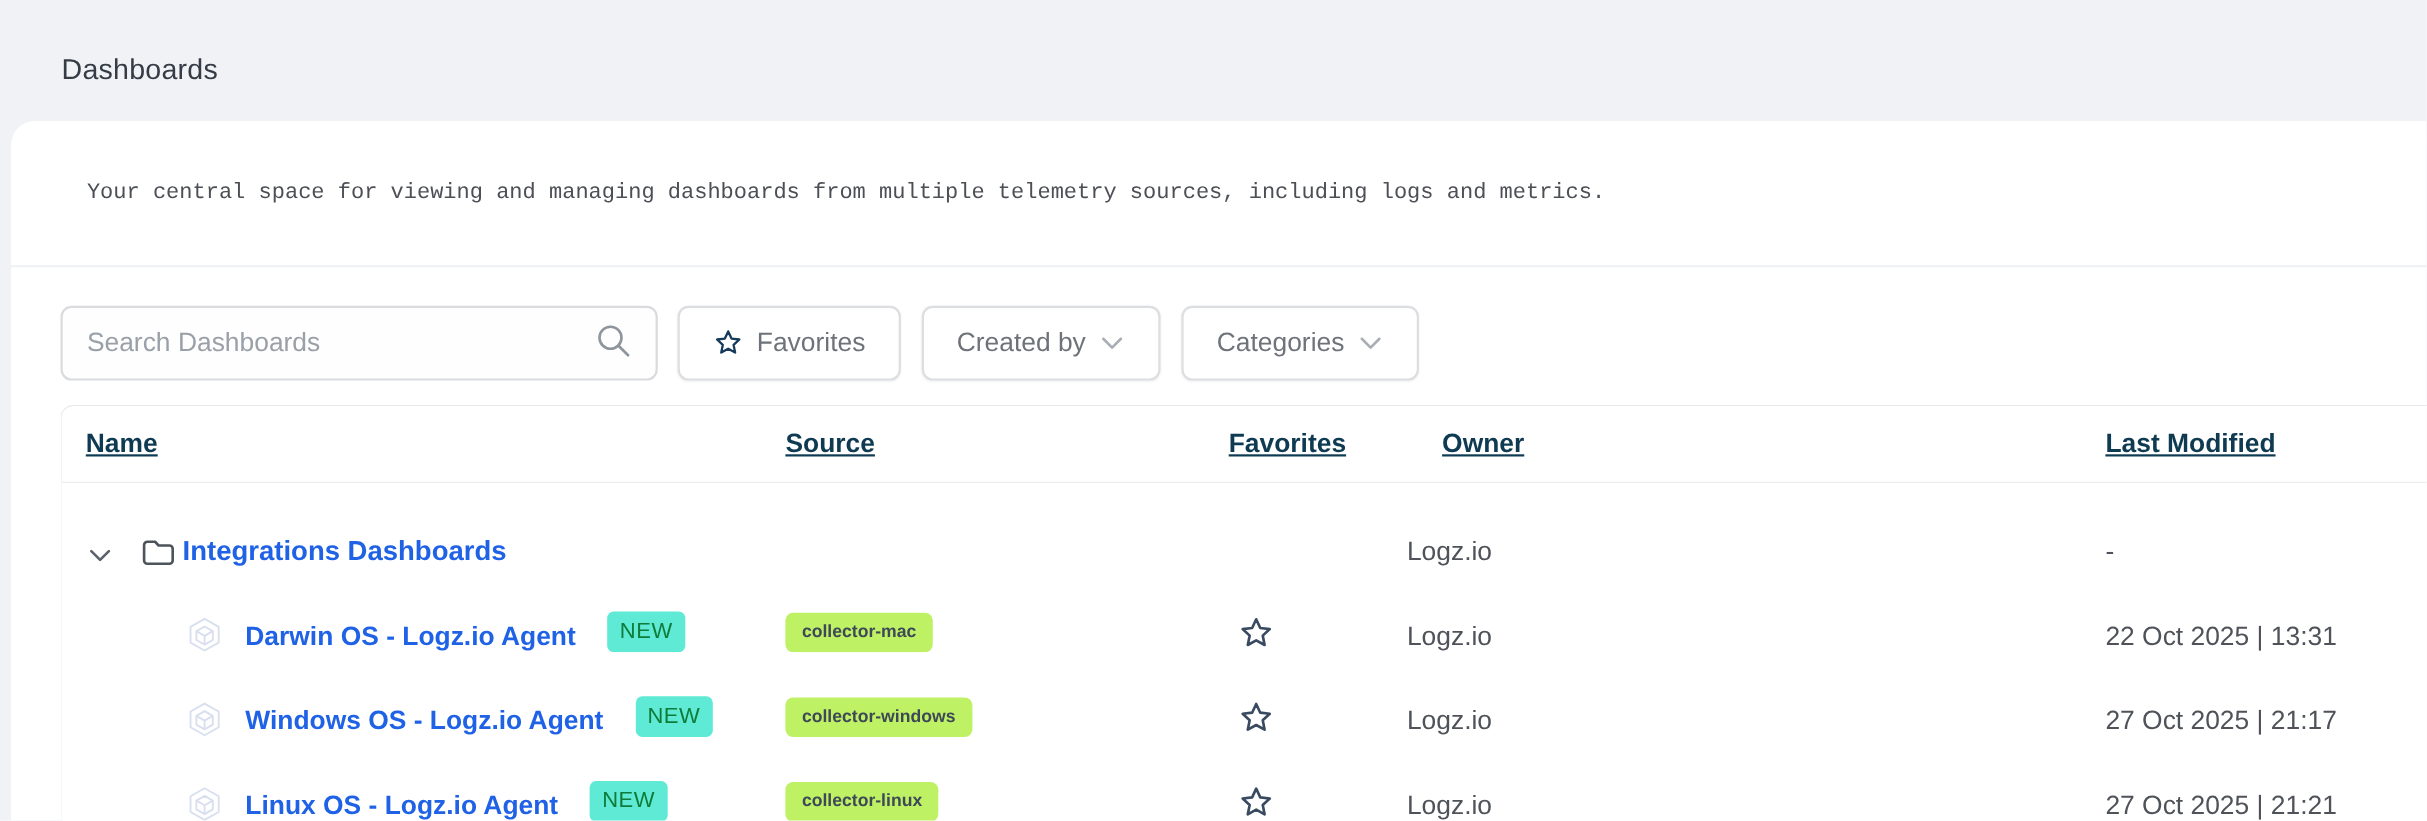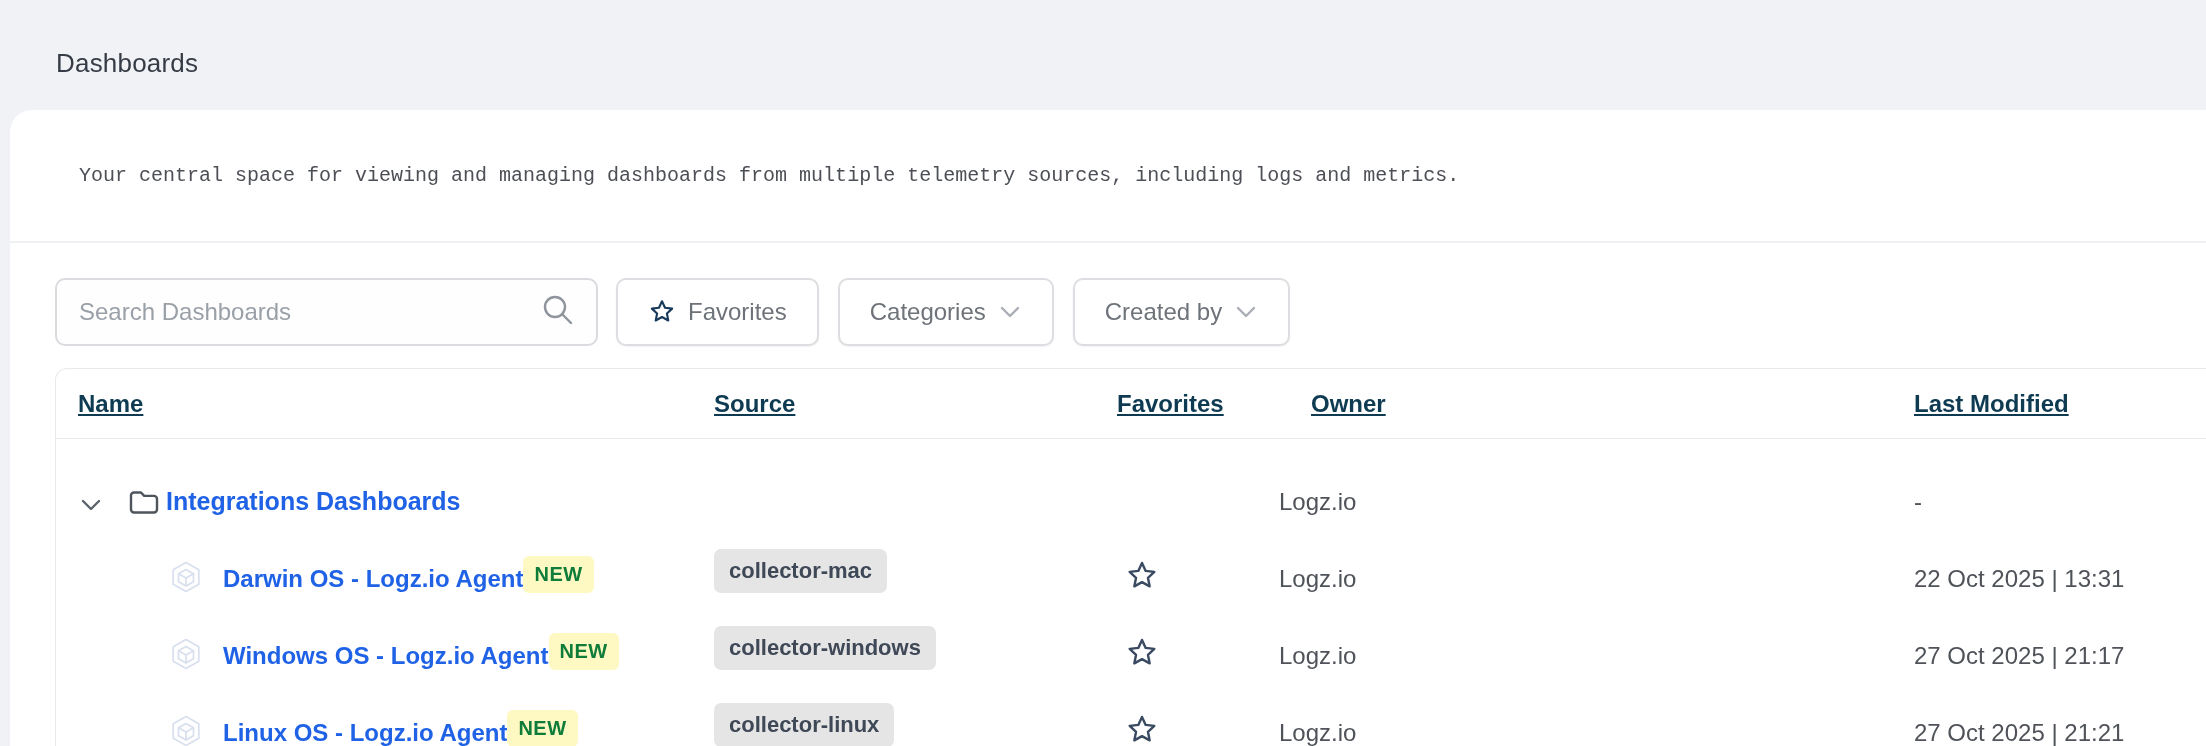--- a/index.html
+++ b/index.html
@@ -111,28 +111,28 @@
   }
   .folder-icon { margin-left: 26px; display: flex; }
   .cube-icon { margin-left: 115px; display: flex; }
   .name-link {
     margin-left: 22px;
     font-size: 24px; font-weight: 700; color: #1f62e6;
     text-decoration: none; cursor: pointer;
   }
   .folder-row .name-link { margin-left: 6px; font-size: 25px; }
   .new-badge {
-    margin-left: 0;
-    background: #fef9c3; color: #0f7c3a;
-    font-size: 20px; font-weight: 700; letter-spacing: 0.5px;
+    margin-left: 29px;
+    background: #5eead4; color: #0f7c3a;
+    font-size: 20px; font-weight: 400; letter-spacing: 0.5px;
     padding: 7px 11px; border-radius: 6px;
   }
   .source-chip {
-    background: #e5e5e5; color: #3e4856;
-    font-size: 22px; font-weight: 700;
+    background: #bef264; color: #3e4856;
+    font-size: 16px; font-weight: 700;
     padding: 9px 15px; border-radius: 7px;
   }
   .row-star { cursor: pointer; display: flex; }
 </style>
 </head>
 <body>
 
 <div class="stage">
 
   <div class="topbar">
@@ -159,30 +159,30 @@
       <div class="filter-btn">
         <span>
           <svg width="28" height="28" viewBox="0 0 24 24" fill="none">
             <path d="M12 2.8l2.6 5.6 6.1.7-4.5 4.2 1.2 6-5.4-3-5.4 3 1.2-6L3.3 9.1l6.1-.7z" stroke="#17395a" stroke-width="1.8" stroke-linejoin="round"></path>
           </svg>
         </span>
         <span>Favorites</span>
       </div>
 
       <div class="filter-btn">
-        <span>Categories</span>
+        <span>Created by</span>
         <span>
           <svg width="24" height="16" viewBox="0 0 24 16" fill="none">
             <polyline points="4,4 12,12 20,4" stroke="#aaaeb4" stroke-width="2.4" stroke-linecap="round" stroke-linejoin="round"></polyline>
           </svg>
         </span>
       </div>
 
       <div class="filter-btn">
-        <span>Created by</span>
+        <span>Categories</span>
         <span>
           <svg width="24" height="16" viewBox="0 0 24 16" fill="none">
             <polyline points="4,4 12,12 20,4" stroke="#aaaeb4" stroke-width="2.4" stroke-linecap="round" stroke-linejoin="round"></polyline>
           </svg>
         </span>
       </div>
     </div>
 
     <div class="table">
 

